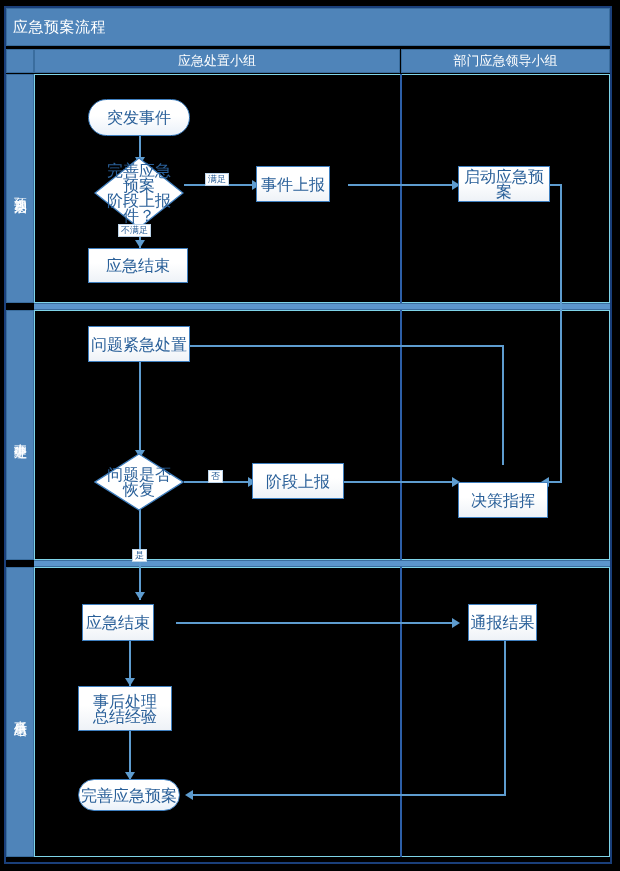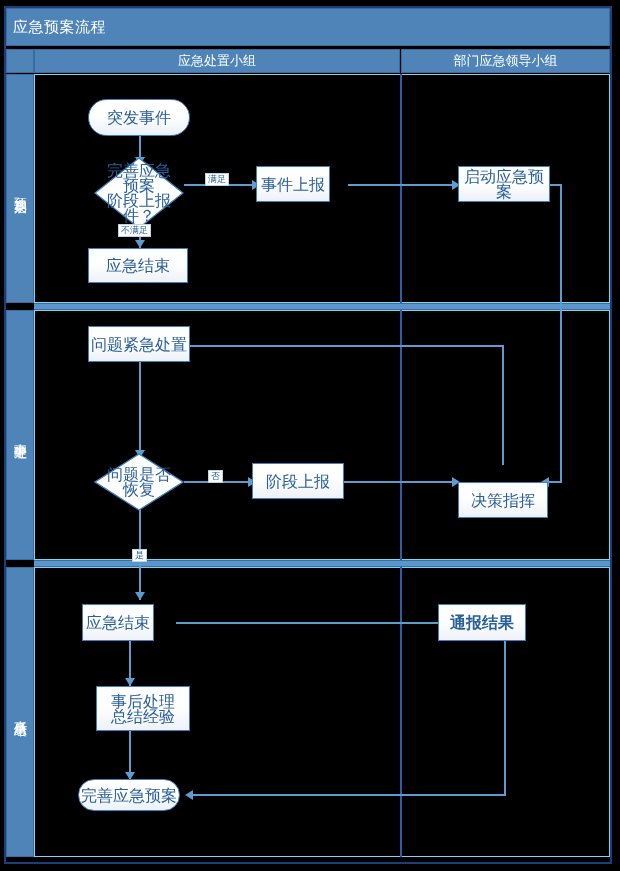--- a/index.html
+++ b/index.html
@@ -343,32 +343,32 @@
   </div>
 
   <div class="node process" style="left:458px; top:482px; width:90px; height:36px;">
     <span>决策指挥</span>
   </div>
 
   <div class="node process" style="left:82px; top:604px; width:72px; height:37px;">
     <span>应急结束</span>
   </div>
 
-  <div class="node process" style="left:96px; top:686px; width:94px; height:45px;">
+  <div class="node process" style="left:78px; top:686px; width:94px; height:45px;">
     <div>
       <div>事后处理</div>
       <div>总结经验</div>
     </div>
   </div>
 
   <div class="node terminal" style="left:78px; top:779px; width:102px; height:32px;">
     <span>完善应急预案</span>
   </div>
 
-  <div class="node process" style="left:438px; top:604px; width:88px; height:37px;font-weight:bold;">
+  <div class="node process" style="left:468px; top:604px; width:69px; height:37px;">
     <span>通报结果</span>
   </div>
 
   <div class="edge-label" style="left:205px; top:173px;">满足</div>
 
   <div class="edge-label" style="left:118px; top:224px;">不满足</div>
 
   <div class="edge-label" style="left:208px; top:470px;">否</div>
 
   <div class="edge-label" style="left:132px; top:549px;">是</div>

